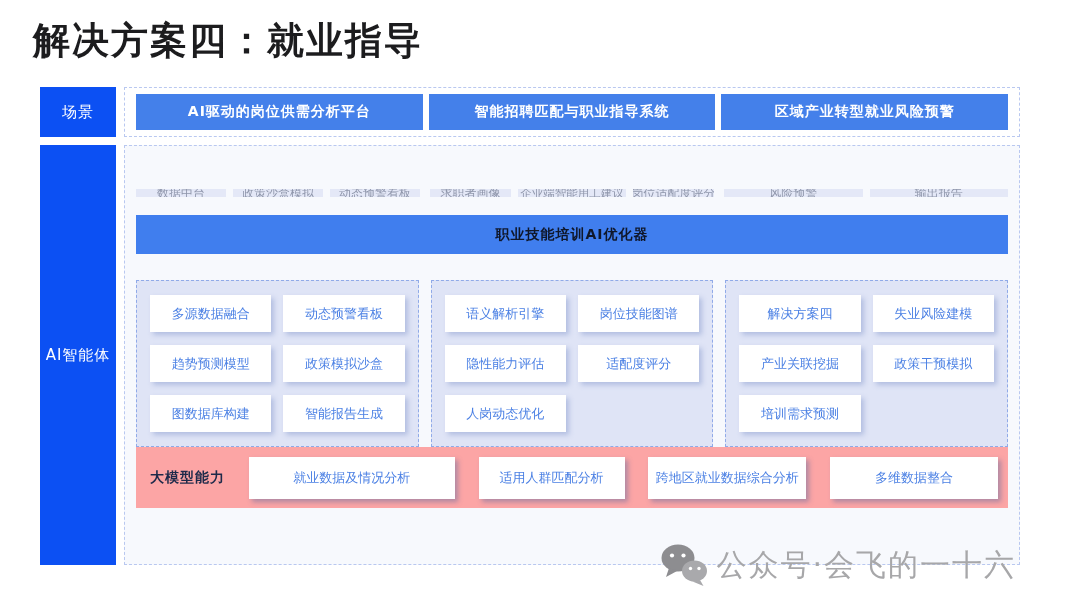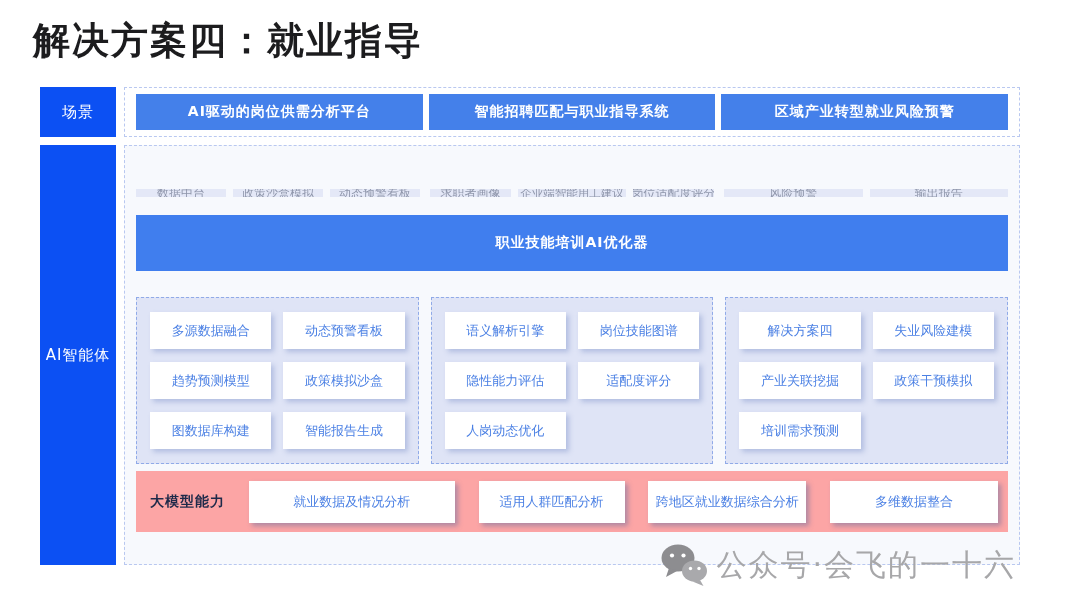--- a/index.html
+++ b/index.html
@@ -35,25 +35,25 @@
   }
   .pill-row { display:flex; gap:10px; height:32px; margin-bottom:18px; }
   .pill-group { flex:1; display:flex; gap:7px; min-width:0; }
   .pill {
     flex:1; background:#e4e8f7; color:#8f96ab; font-size:12px;
     display:flex; align-items:center; justify-content:center;
     white-space:nowrap; overflow:hidden; padding:0 2px;margin-top:24px;
   }
   .pill.wide { flex:1.35; font-size:11.5px; }
   .banner {
-    height:56px; background:#407eee; color:#ffffff; font-size:14px; font-weight:bold;
+    height:39px; background:#407eee; color:#0f172a; font-size:14px; font-weight:bold;
     display:flex; align-items:center; justify-content:center; letter-spacing:1px;
     margin-bottom:26px;
   }
-  .panels { display:flex; gap:12px; height:167px; margin-bottom:7px; }
+  .panels { display:flex; gap:12px; height:167px; }
   .panel {
     flex:1; background:#dfe4f6; border:1px dashed #90aae8;
     padding:14px 13px; display:grid;
     grid-template-columns:1fr 1fr; grid-auto-rows:1fr; gap:13px 12px;
   }
   .card {
     background:#ffffff; color:#4b80e4; font-size:13px;
     display:flex; align-items:center; justify-content:center;
     box-shadow:3px 3px 5px rgba(125,145,200,0.45);
     white-space:nowrap; overflow:hidden;

